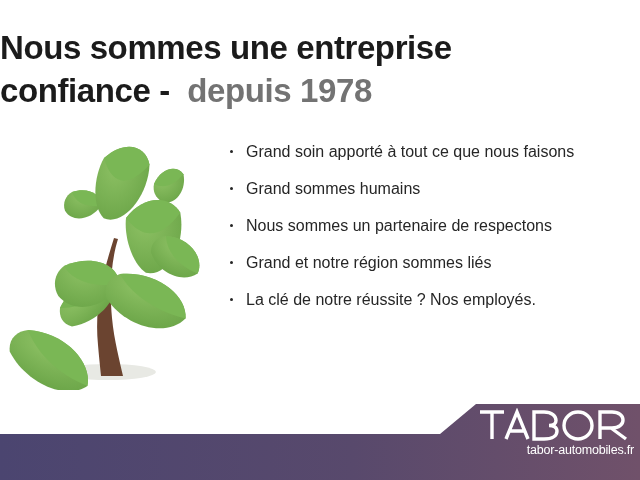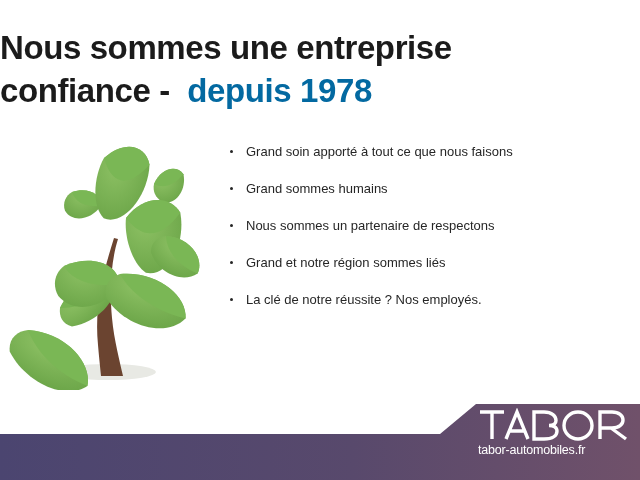--- a/index.html
+++ b/index.html
@@ -26,38 +26,38 @@
     font-weight: bold;
     line-height: 43px;
     letter-spacing: -0.4px;
     color: #1b1b1b;
   }
   #heading .line {
     display: block;
     white-space: pre;
   }
   #heading .accent {
-    color: #0369a1;
+    color: #737373;
   }
 
   
   #bullets {
     position: absolute;
     left: 228px;
     top: 143px;
     width: 412px;
     margin: 0;
     padding: 0;
     list-style: none;
   }
   #bullets li {
     position: relative;
     padding-left: 18px;
     margin-bottom: 19px;
-    font-size: 13px;
+    font-size: 16px;
     line-height: 18px;
     color: #262626;
     white-space: nowrap;
   }
   #bullets li .dot {
     position: absolute;
     left: 2px;
     top: 7px;
     width: 3px;
     height: 3px;
@@ -100,21 +100,21 @@
     display: block;
     width: 152px;
     height: 34px;
   }
   #logo-tagline {
     display: block;
     margin-top: 1px;
     font-size: 12.5px;
     letter-spacing: -0.2px;
     color: #ffffff;
-    text-align: left;
+    text-align: right;
     font-family: "Liberation Sans", sans-serif;
   }
 </style>
 </head>
 <body>
 
 <div id="slide">
 
   <div id="heading">
     <span class="line">Nous sommes une entreprise</span>

